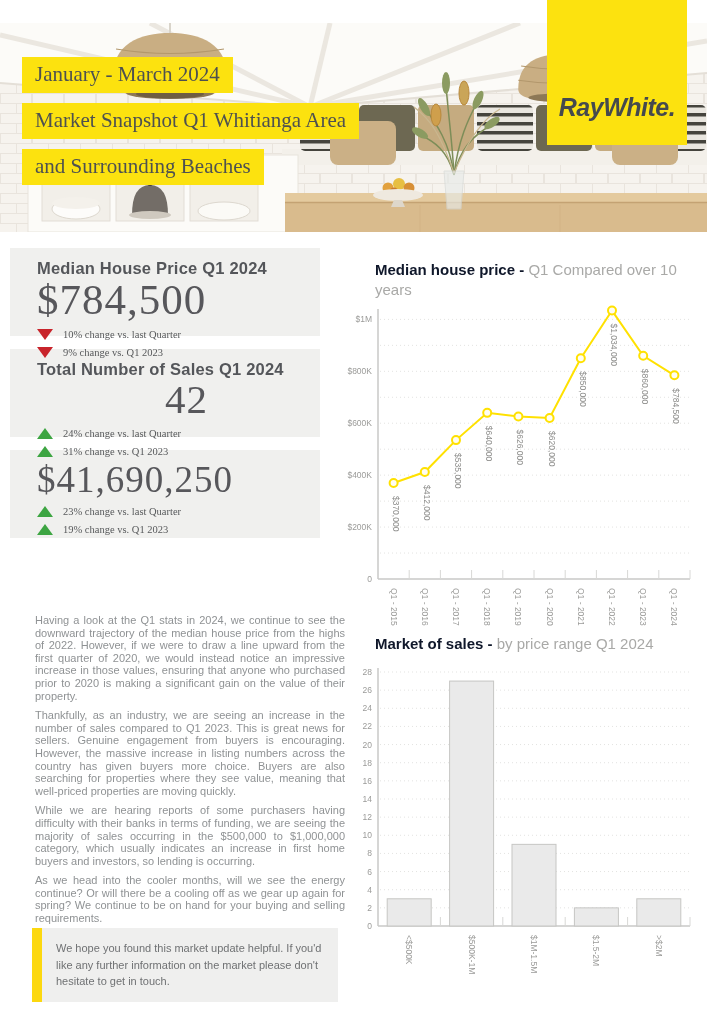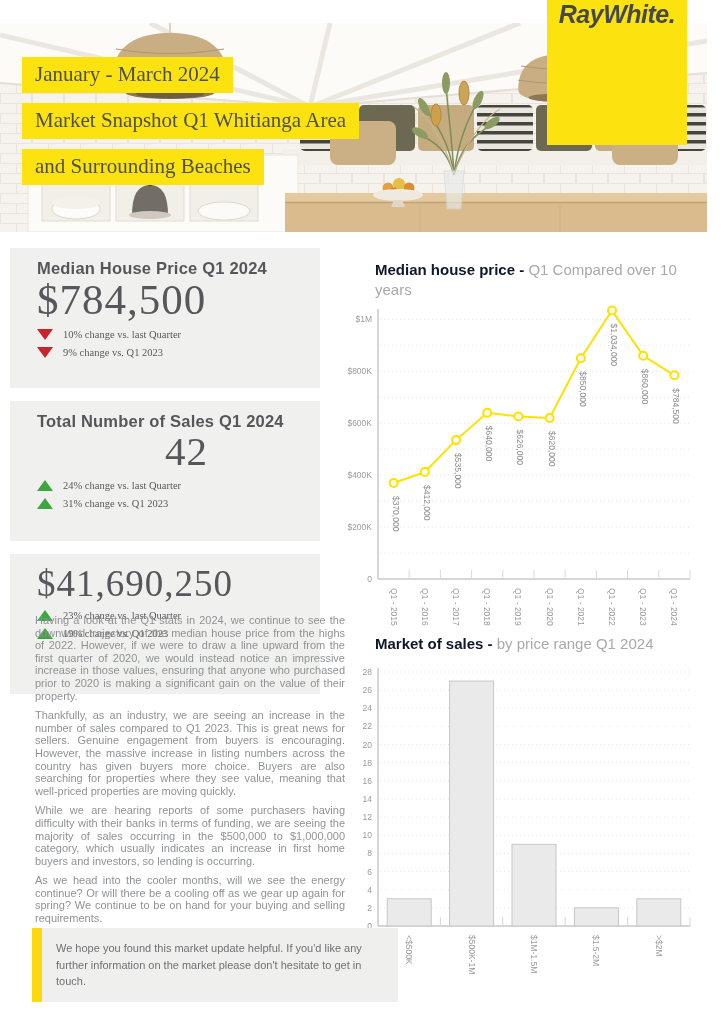--- a/index.html
+++ b/index.html
@@ -6,43 +6,43 @@
   .page{position:relative;width:724px;height:1024px;background:#ffffff;overflow:hidden;
         font-family:"Liberation Sans",sans-serif;}
   
   .hero{position:absolute;left:0;top:23px;width:707px;height:209px;}
   .hero svg{display:block;width:707px;height:209px;}
   .tbar{position:absolute;left:22px;background:#fce20f;color:#4e5150;
         font-family:"Liberation Serif","DejaVu Serif",serif;font-size:21px;
         padding:5px 13px 7px;white-space:nowrap;line-height:24px;}
   .tbar0{top:34px}.tbar1{top:80px}.tbar2{top:126px}
   .logo{position:absolute;left:547px;top:0;width:140px;height:145px;background:#fce20f;
-        display:flex;justify-content:center;padding-bottom:12px;box-sizing:border-box;}
+        display:flex;align-items:flex-end;justify-content:center;padding-bottom:23px;box-sizing:border-box;}
   .logo span{font-style:italic;font-weight:bold;font-size:25px;color:#45494e;letter-spacing:-0.5px;}
   
   .stats{position:absolute;left:10px;top:248px;width:310px;}
-  .stat-box{background:#f0f0ee;height:140px;margin-bottom:13px;
+  .stat-box{background:#f0f0ee;height:88px;margin-bottom:13px;
             padding:11px 16px 0 27px;box-sizing:border-box;}
   .stat-title{font-size:16.5px;font-weight:600;color:#54565a;letter-spacing:.2px;}
   .stat-value{font-family:"Liberation Serif","DejaVu Serif",serif;color:#57575b;
               font-size:43px;line-height:1.02;letter-spacing:1px;}
   .sv1{font-size:41px;margin-left:32px;text-align:center;}
   .sv2{font-size:37px;}
   .chgs{margin-top:5px;}
   .chg{display:flex;align-items:center;gap:10px;height:16px;margin-top:2px;font-family:Liberation Serif, serif;}
   .tri{width:0;height:0;border-left:8px solid transparent;border-right:8px solid transparent;flex:0 0 auto;}
   .tri.down{border-top:11px solid #c8242b;}
   .tri.up{border-bottom:11px solid #3da542;}
   .chg .lbl{font-size:10.5px;color:#57595b;}
   
   .copy{position:absolute;left:35px;top:614px;width:310px;color:#8f9294;
         font-size:11px;line-height:12.6px;text-align:justify;}
   .copy p{margin:0 0 7px;}
   
-  .note{position:absolute;left:32px;top:928px;width:366px;display:flex;}
+  .note{position:absolute;left:32px;top:928px;width:306px;display:flex;}
   .note .bar{width:10px;background:#fcd80f;}
   .note .txt{flex:1;background:#efefee;padding:12px 14px;font-size:11px;color:#6f7173;line-height:1.5;}
   
   .chart{position:absolute;left:340px;width:366px;}
   .chart0{top:260px}.chart1{top:634px}
   .ctitle{padding-left:35px;font-size:15px;line-height:20px;margin-bottom:4px;}
   .ctitle .cb{font-weight:bold;color:#0f172a;}
   .ctitle .cl{color:#a9a9a7;}
   .chart svg{display:block;width:366px;}
   .tick{font-size:8.5px;fill:#9b9b99;font-family:"Liberation Sans",sans-serif;}

